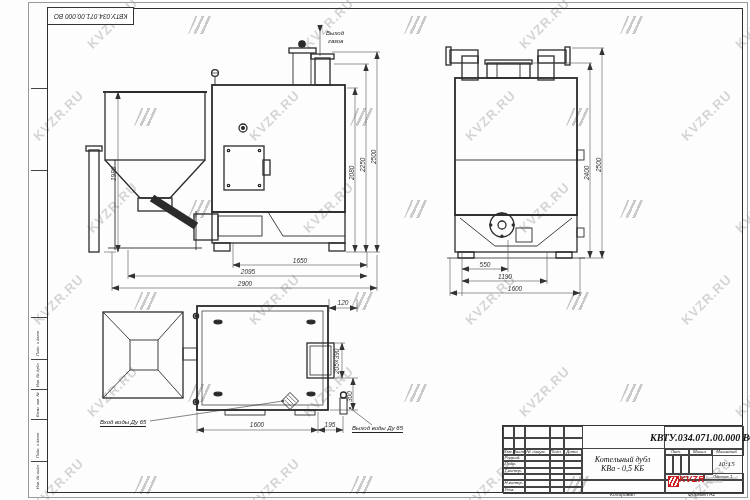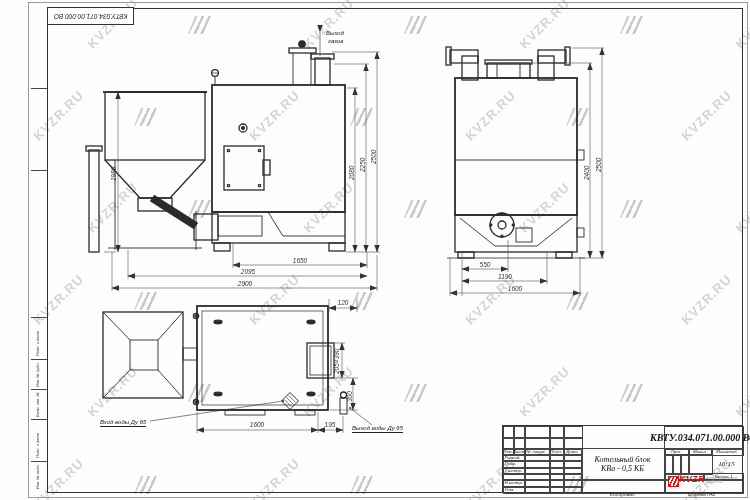--- a/index.html
+++ b/index.html
@@ -342,21 +342,21 @@
     <div class="cell" style="left:161px;top:28px;width:24px;height:19px"></div>
     <div class="cell" style="left:169px;top:28px;width:0;height:19px"></div>
     <div class="cell" style="left:177px;top:28px;width:0;height:19px"></div>
     <div class="cell" style="left:185px;top:28px;width:23px;height:19px"></div>
     <div class="cell" style="left:161px;top:47px;width:39px;height:6px"></div>
     <div class="cell" style="left:200px;top:47px;width:39px;height:6px"></div>
     <div class="cell" style="left:161px;top:53px;width:78px;height:13px"></div>
 
     <div class="docnum">КВТУ.034.071.00.000 ВО</div>
     <div class="tname">
-      <span>Котельный блок</span>
+      <span>Котельный дубл</span>
       <span>КВа - 0,5 КБ</span>
     </div>
     <span class="lbl ctr" style="left:5px;top:23px">Изм.</span>
     <span class="lbl ctr" style="left:15.5px;top:23px">Лист</span>
     <span class="lbl ctr" style="left:33px;top:23px">№ докум.</span>
     <span class="lbl ctr" style="left:53px;top:23px">Подп.</span>
     <span class="lbl ctr" style="left:69px;top:23px">Дата</span>
     <span class="lbl" style="left:1.5px;top:29px">Разраб.</span>
     <span class="lbl" style="left:1.5px;top:35.3px">Пров.</span>
     <span class="lbl" style="left:1.5px;top:41.6px">Т.контр.</span>

